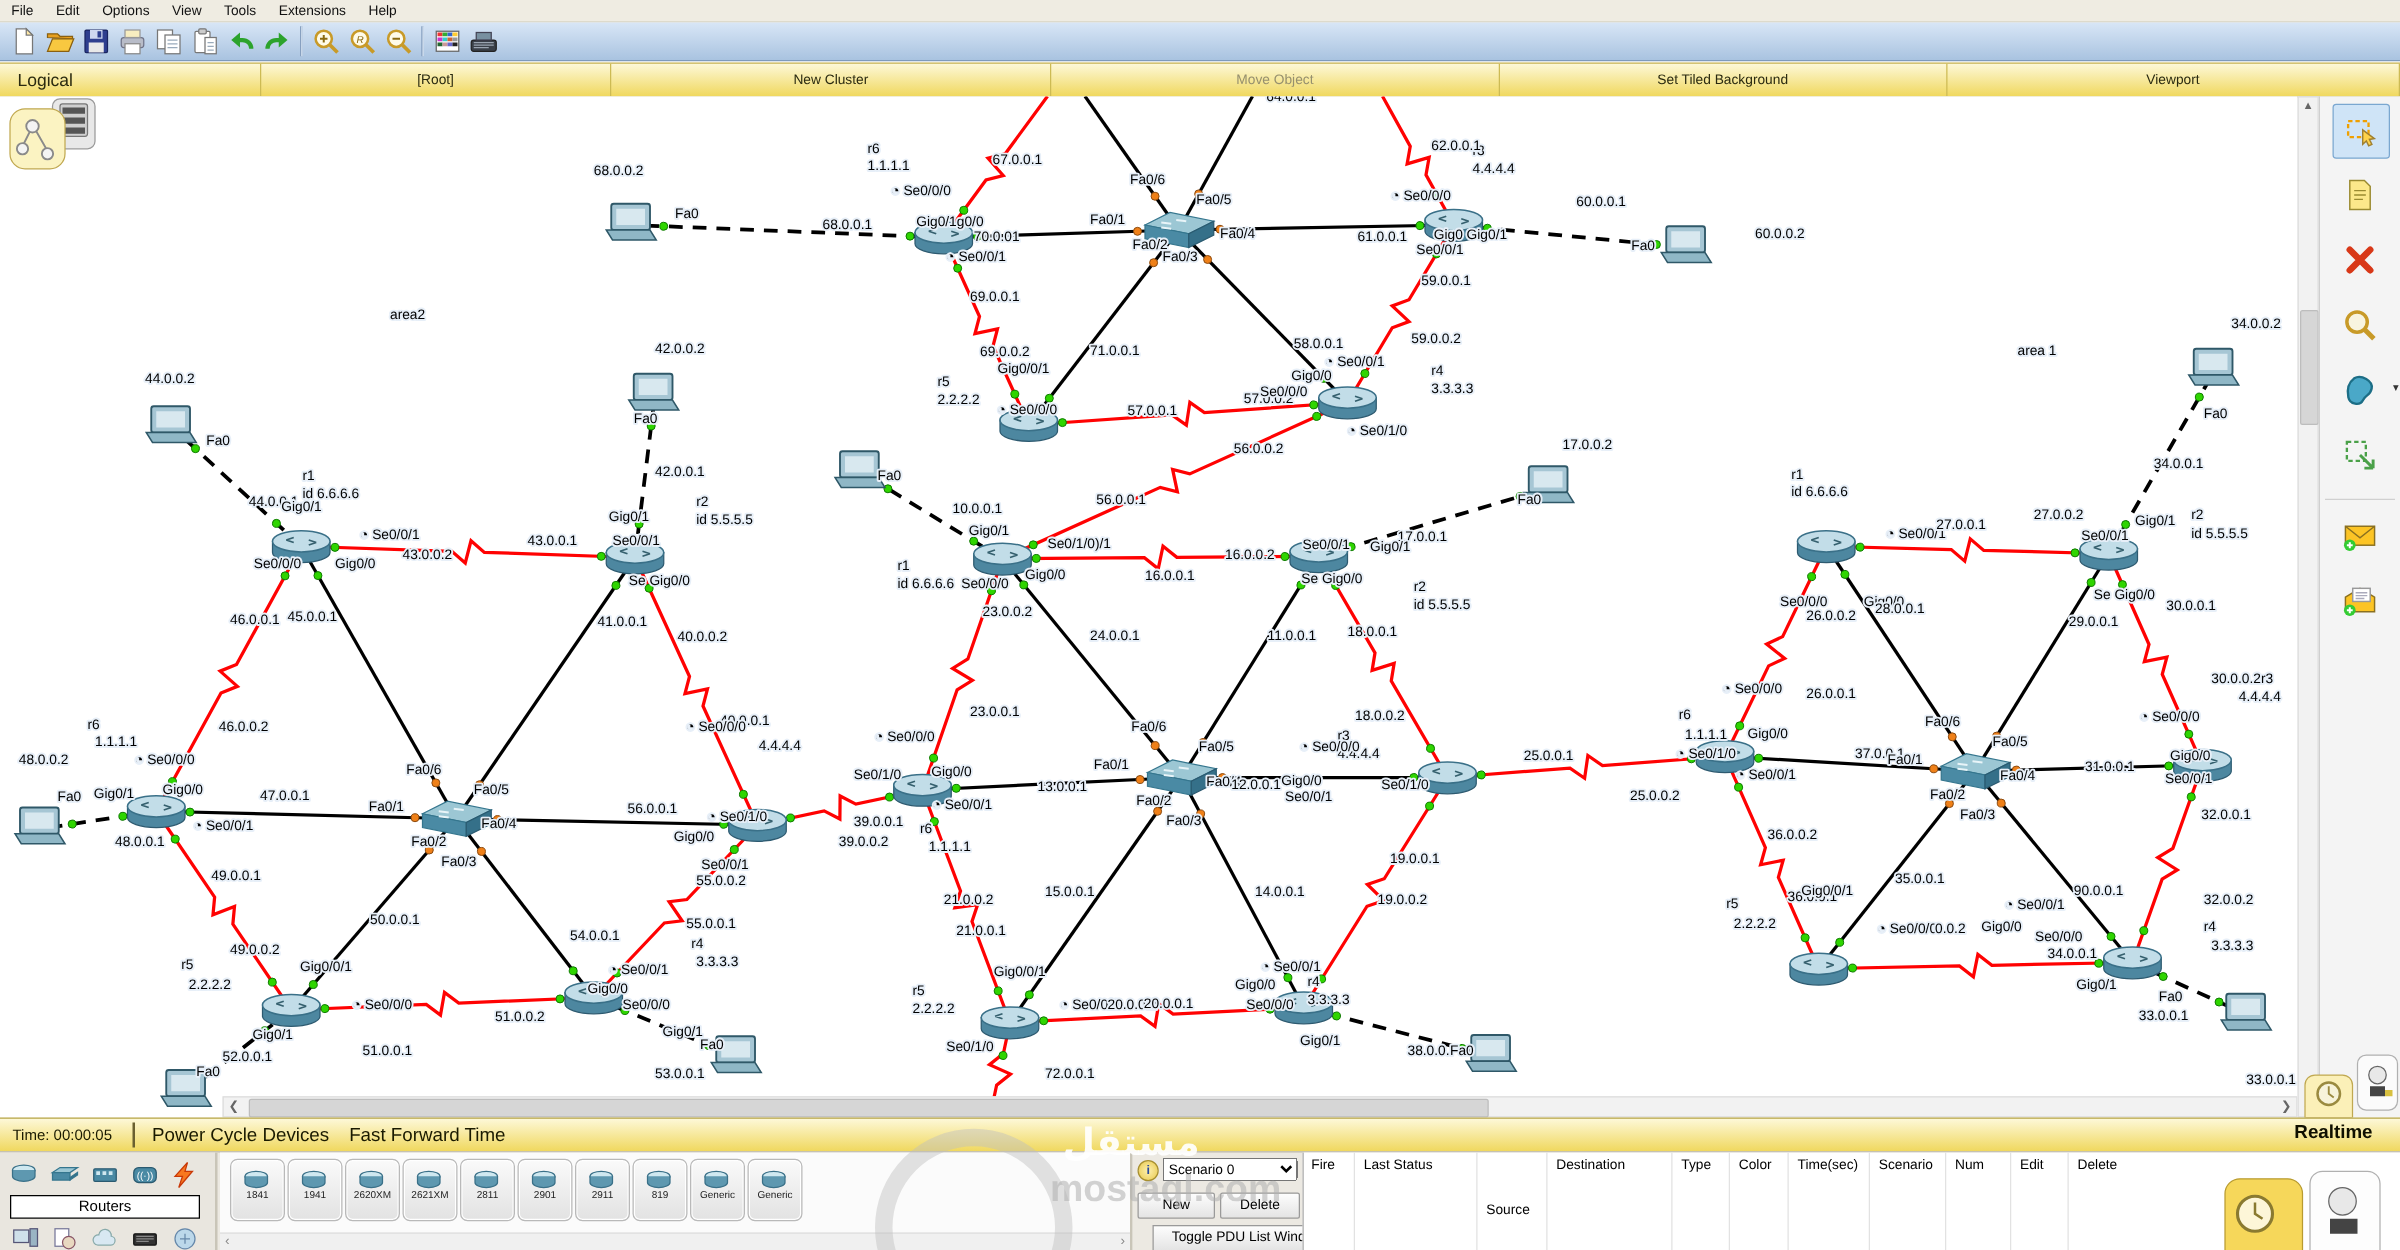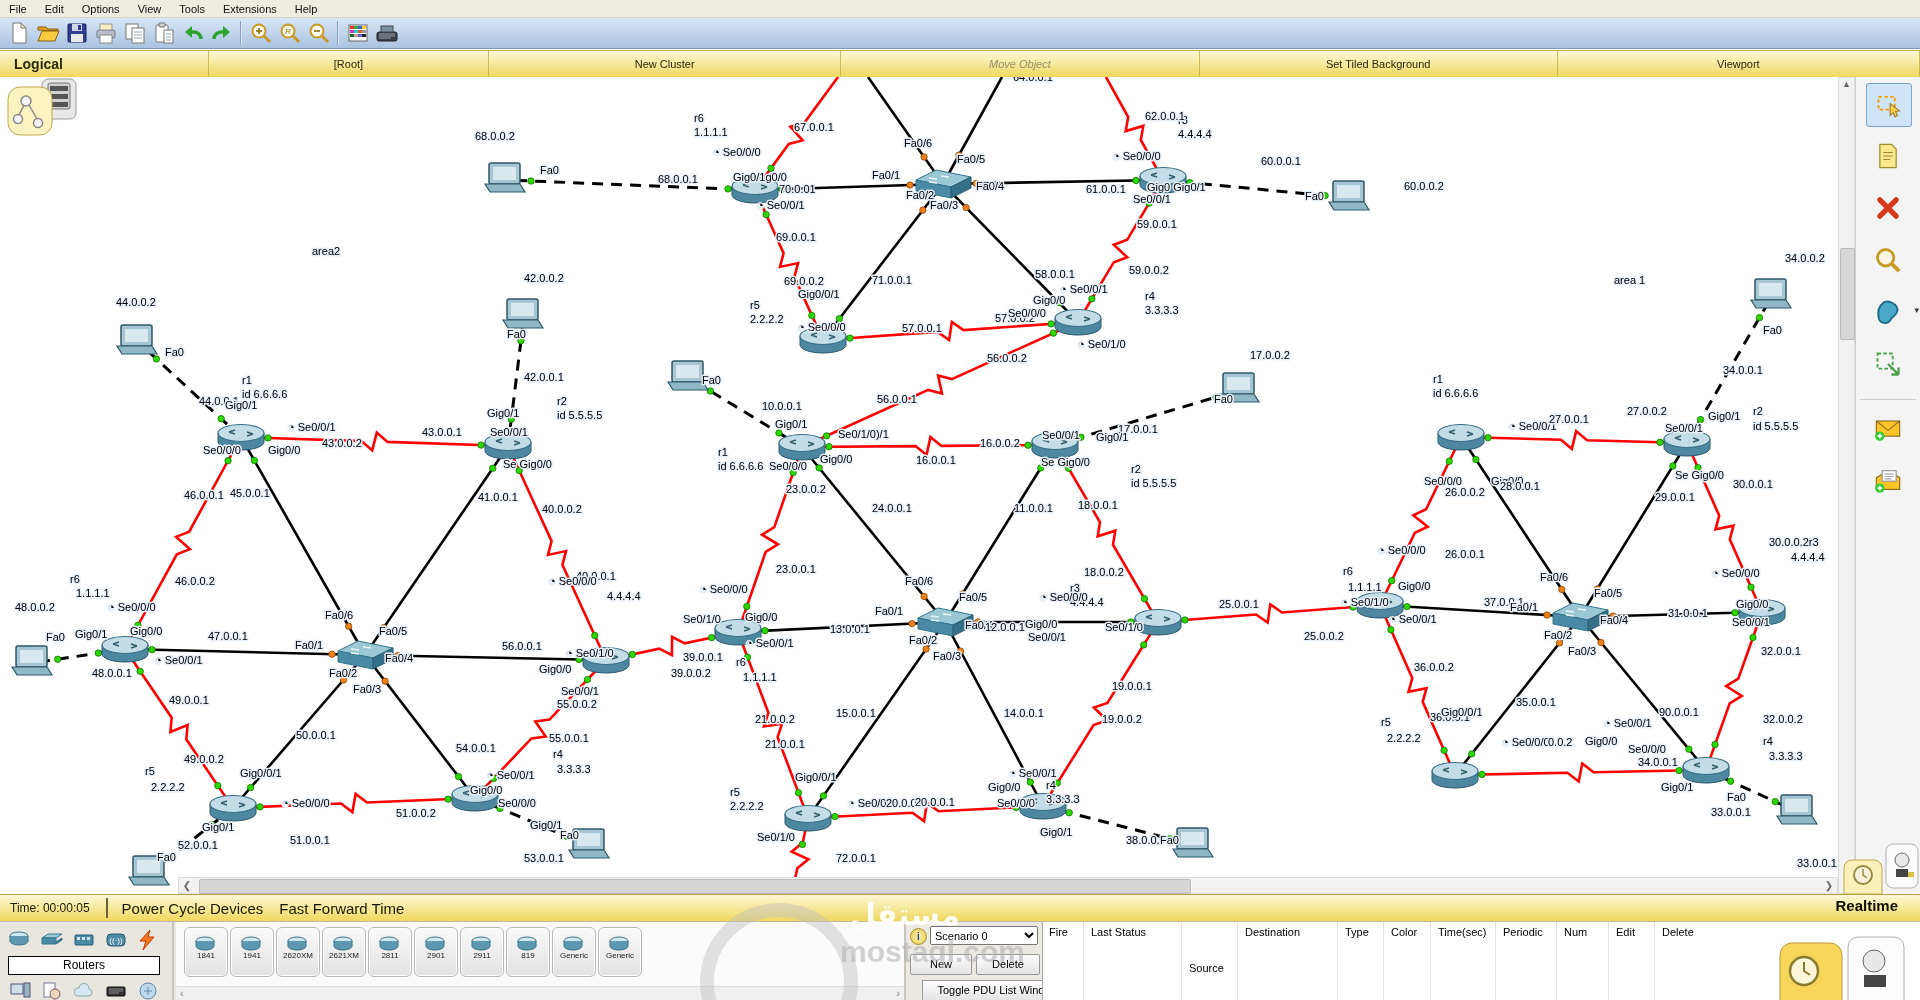--- a/index.html
+++ b/index.html
@@ -4,22 +4,22 @@
 <style>
   html,body{margin:0;padding:0;width:1920px;height:1000px;overflow:hidden;
     font-family:"Liberation Sans","DejaVu Sans",sans-serif;font-size:11px;background:#fff;}
   #menubar{position:absolute;left:0;top:0;width:1920px;height:17px;background:#efece2;border-bottom:1px solid #d8d4c4;display:flex;align-items:center;}
   #menubar .mi{padding:1px 9px;color:#111;cursor:default;}
   #toolbar{position:absolute;left:0;top:18px;width:1920px;height:31px;background:linear-gradient(#d8e6f6,#a9c3e0);border-bottom:1px solid #7e9abc;display:flex;align-items:center;padding-left:4px;box-sizing:border-box;}
   .tbtn{width:27px;height:27px;margin:0 1px;display:flex;align-items:center;justify-content:center;}
   .tsep{width:1px;height:24px;background:#87a0c0;border-right:1px solid #dce8f5;margin:0 4px;}
   #wsbar{position:absolute;left:0;top:50px;width:1920px;height:26px;background:linear-gradient(#fdf8d8,#f0d85e);border-top:1px solid #c5b04a;border-bottom:1px solid #b5a23c;display:flex;}
   #wsbar .seg{display:flex;align-items:center;justify-content:center;border-right:1px solid #cdbb54;color:#2a2a10;}
-  #wsbar .seg.first{justify-content:flex-start;padding-left:14px;font-weight:bold;font-size:14px;}
-  #wsbar .seg.dim{color:#96906e;font-style:italic;}
+  #wsbar .seg.first{justify-content:flex-start;padding-left:14px;font-weight:normal;font-size:14px;}
+  #wsbar .seg.dim{color:#96906e;}
   #canvas{position:absolute;left:0;top:77px;width:1838px;height:817px;background:#fff;overflow:hidden;}
   #topo{position:absolute;left:0;top:0;}
   #cornericons{position:absolute;left:4px;top:-4px;width:90px;height:70px;}
   #hscroll{position:absolute;left:178px;bottom:0;width:1660px;height:17px;background:#f2f2f2;border:1px solid #dcdcdc;box-sizing:border-box;display:flex;align-items:center;}
   #hscroll .arr{width:16px;text-align:center;color:#666;font-size:10px;}
   #hscroll .thumb{position:absolute;left:20px;width:990px;height:13px;top:1px;background:#d6d6d6;border:1px solid #bdbdbd;border-radius:2px;}
   #vscroll{position:absolute;left:1838px;top:77px;width:17px;height:817px;background:#f2f2f2;border:1px solid #dcdcdc;box-sizing:border-box;}
   #vscroll .arr{position:absolute;left:0;width:15px;text-align:center;color:#666;font-size:9px;}
   #vscroll .thumb{position:absolute;left:1px;top:170px;width:13px;height:90px;background:#d6d6d6;border:1px solid #bdbdbd;border-radius:2px;}
   #rightbar{position:absolute;left:1855px;top:77px;width:65px;height:817px;background:#f4f4f4;border-left:1px solid #cfcfcf;}
@@ -1030,21 +1030,21 @@
       <div class="col" style="left: 146px; margin-top: 36px;">Source</div>
       <div class="vline" style="left: 138px;"></div>
       <div class="col" style="left: 202px;">Destination</div>
       <div class="vline" style="left: 194px;"></div>
       <div class="col" style="left: 302px;">Type</div>
       <div class="vline" style="left: 294px;"></div>
       <div class="col" style="left: 348px;">Color</div>
       <div class="vline" style="left: 340px;"></div>
       <div class="col" style="left: 395px;">Time(sec)</div>
       <div class="vline" style="left: 387px;"></div>
-      <div class="col" style="left: 460px;">Periodic</div>
+      <div class="col" style="left: 460px;">Scenario</div>
       <div class="vline" style="left: 452px;"></div>
       <div class="col" style="left: 521px;">Num</div>
       <div class="vline" style="left: 513px;"></div>
       <div class="col" style="left: 573px;">Edit</div>
       <div class="vline" style="left: 565px;"></div>
       <div class="col" style="left: 619px;">Delete</div>
       <div class="vline" style="left: 611px;"></div>
     </div>
 </div>
 

